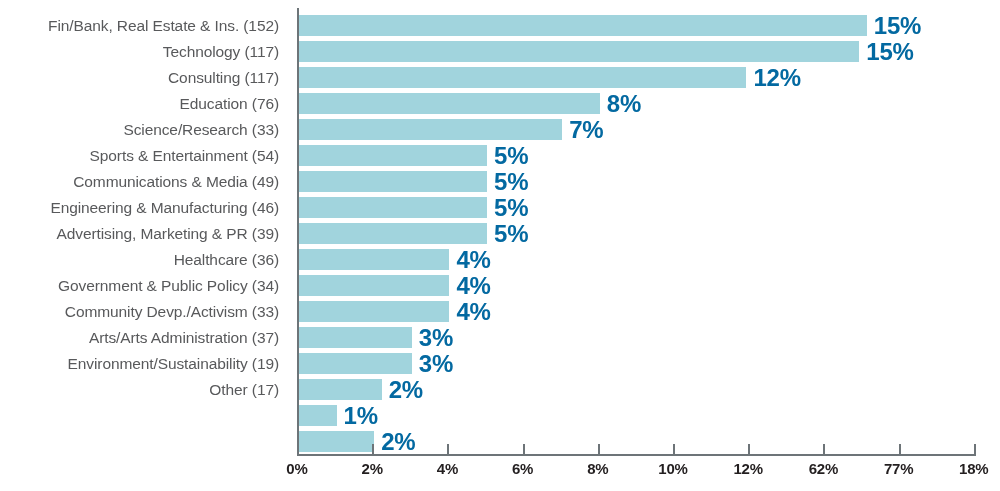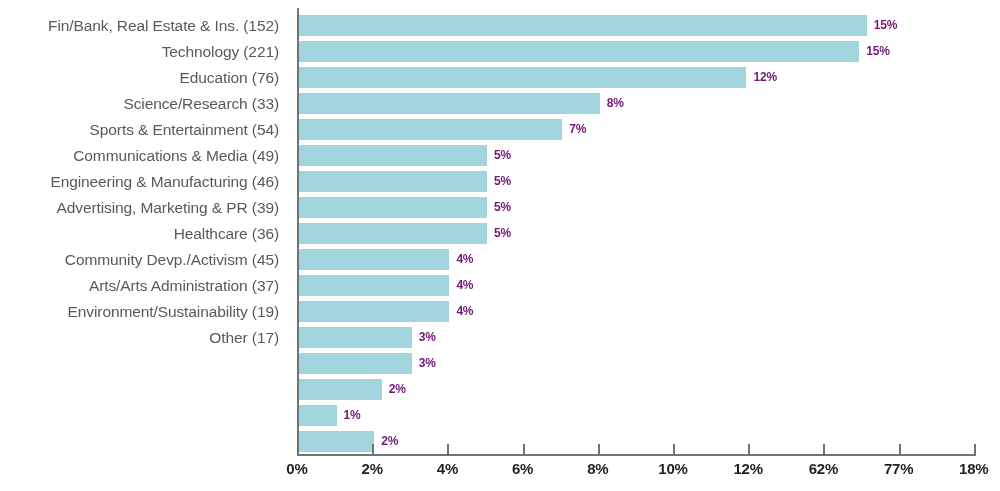--- a/index.html
+++ b/index.html
@@ -81,23 +81,23 @@
     display: inline-block;
     height: 21px;
     vertical-align: top;
     background: #a1d4dd;
   }
   .bar-value {
     display: inline-block;
     vertical-align: top;
     height: 21px;
     line-height: 21px;
-    font-size: 12px;
+    font-size: 24px;
     font-weight: bold;
-    color: #701a75;
+    color: #0369a1;
     padding-left: 7px;
     letter-spacing: -0.2px;
   }
 
   
   .ticks {
     position: absolute;
     left: 0;
     top: 444px;
     height: 47px;
@@ -127,29 +127,31 @@
     letter-spacing: -0.2px;
   }
 </style>
 </head>
 <body>
 
 <div id="chart-root">
 
   <div class="cat-labels">
       <div class="cat-label">Fin/Bank, Real Estate &amp; Ins. (152)</div>
-      <div class="cat-label">Technology (221)</div>
+      <div class="cat-label">Technology (117)</div>
+      <div class="cat-label">Consulting (117)</div>
       <div class="cat-label">Education (76)</div>
       <div class="cat-label">Science/Research (33)</div>
       <div class="cat-label">Sports &amp; Entertainment (54)</div>
       <div class="cat-label">Communications &amp; Media (49)</div>
       <div class="cat-label">Engineering &amp; Manufacturing (46)</div>
       <div class="cat-label">Advertising, Marketing &amp; PR (39)</div>
       <div class="cat-label">Healthcare (36)</div>
-      <div class="cat-label">Community Devp./Activism (45)</div>
+      <div class="cat-label">Government &amp; Public Policy (34)</div>
+      <div class="cat-label">Community Devp./Activism (33)</div>
       <div class="cat-label">Arts/Arts Administration (37)</div>
       <div class="cat-label">Environment/Sustainability (19)</div>
       <div class="cat-label">Other (17)</div>
     </div>
 
   <div class="plot">
     <div class="axis-y-line"></div>
     <div class="axis-x-line"></div>
     <div class="bars">
         <div class="bar-row"><div class="bar" style="width: 567.76px;"></div><div class="bar-value">15%</div></div>

